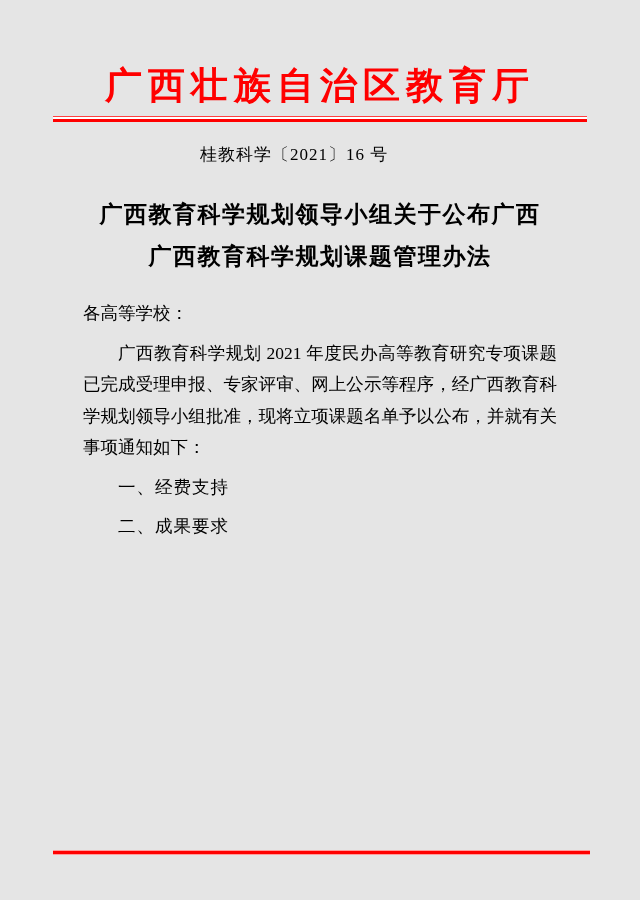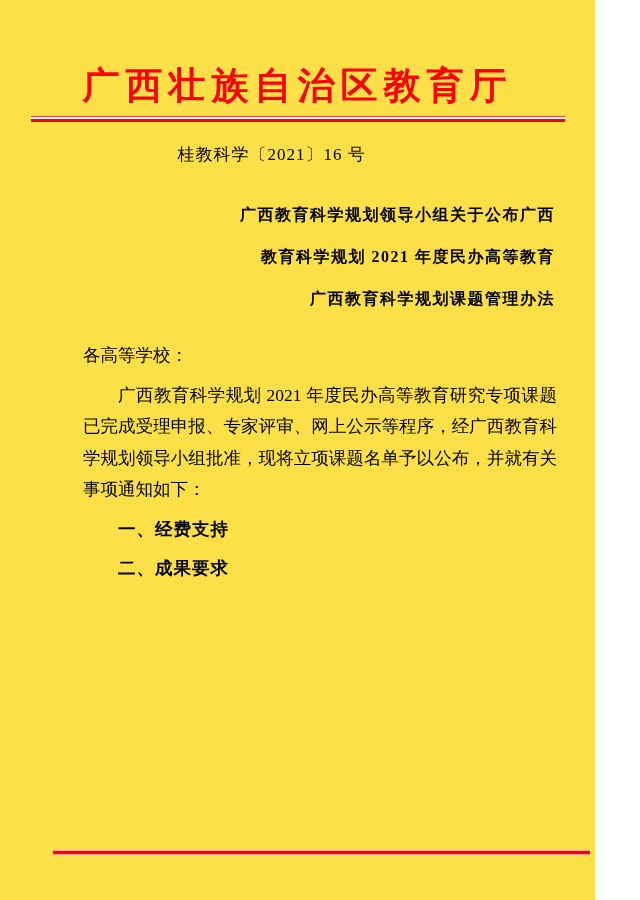--- a/index.html
+++ b/index.html
@@ -8,23 +8,23 @@
     background: #ffffff;
   }
   body {
     width: 640px;
     height: 900px;
     font-family: "Liberation Serif", "DejaVu Serif", serif;
     color: var(--text-color, #000000);
   }
   .page {
     position: relative;
-    width: 595px;
+    width: 640px;
     height: 900px;
-    background: #fde047;
+    background: #e5e5e5;
     overflow: hidden;
   }
   
   .org-title {
     margin-top: 62px;
     text-align: center;
     font-size: 37px;
     line-height: 48px;
     font-weight: 700;
     letter-spacing: 6px;
@@ -47,42 +47,42 @@
     margin-top: 22px;
     padding-right: 52px;
     text-align: center;
     font-size: 17px;
     line-height: 22px;
     letter-spacing: 1px;
   }
   
   .doc-title {
     margin: 28px 40px 0 40px;
-    text-align: right;
-    font-size: 16px;
+    text-align: center;
+    font-size: 23px;
     line-height: 42px;
     font-weight: 700;
     letter-spacing: 1.5px;
     font-family: "Liberation Serif", "DejaVu Serif", serif;
   }
   .title-line { display: block; }
   
   .body-text {
     margin: 20px 75px 0 75px;
     width: 490px;
     font-size: 17.5px;
     line-height: 31.5px;
     text-align: justify;
     text-justify: inter-ideograph;
   }
   .body-text p { margin: 8px; padding: 0; }
   .indent { text-indent: 2em; font-family: Liberation Serif, serif; }
   .section-heading {
     font-family: "Liberation Sans", "DejaVu Sans", sans-serif;
-    font-weight: 700;
+    font-weight: 400;
     text-indent: 2em;
     letter-spacing: 1px;
   }
   
   .footer-rule {
     position: absolute;
     left: 53px;
     top: 851px;
     width: 537px;
     height: 3px;
@@ -96,21 +96,20 @@
 <div class="page">
 
   <div class="org-title">广西壮族自治区教育厅</div>
 
   <div class="header-rule"></div>
 
   <div class="doc-number">桂教科学〔2021〕16 号</div>
 
   <h1 class="doc-title">
     <span class="title-line">广西教育科学规划领导小组关于公布广西</span>
-    <span class="title-line">教育科学规划 2021 年度民办高等教育</span>
     <span class="title-line">广西教育科学规划课题管理办法</span>
   </h1>
 
   <div class="body-text">
     <p class="salutation">各高等学校：</p>
     <p class="indent">广西教育科学规划 2021 年度民办高等教育研究专项课题已完成受理申报、专家评审、网上公示等程序，经广西教育科学规划领导小组批准，现将立项课题名单予以公布，并就有关事项通知如下：</p>
     <p class="section-heading">一、经费支持</p>
     <p class="section-heading">二、成果要求</p>
   </div>
 

